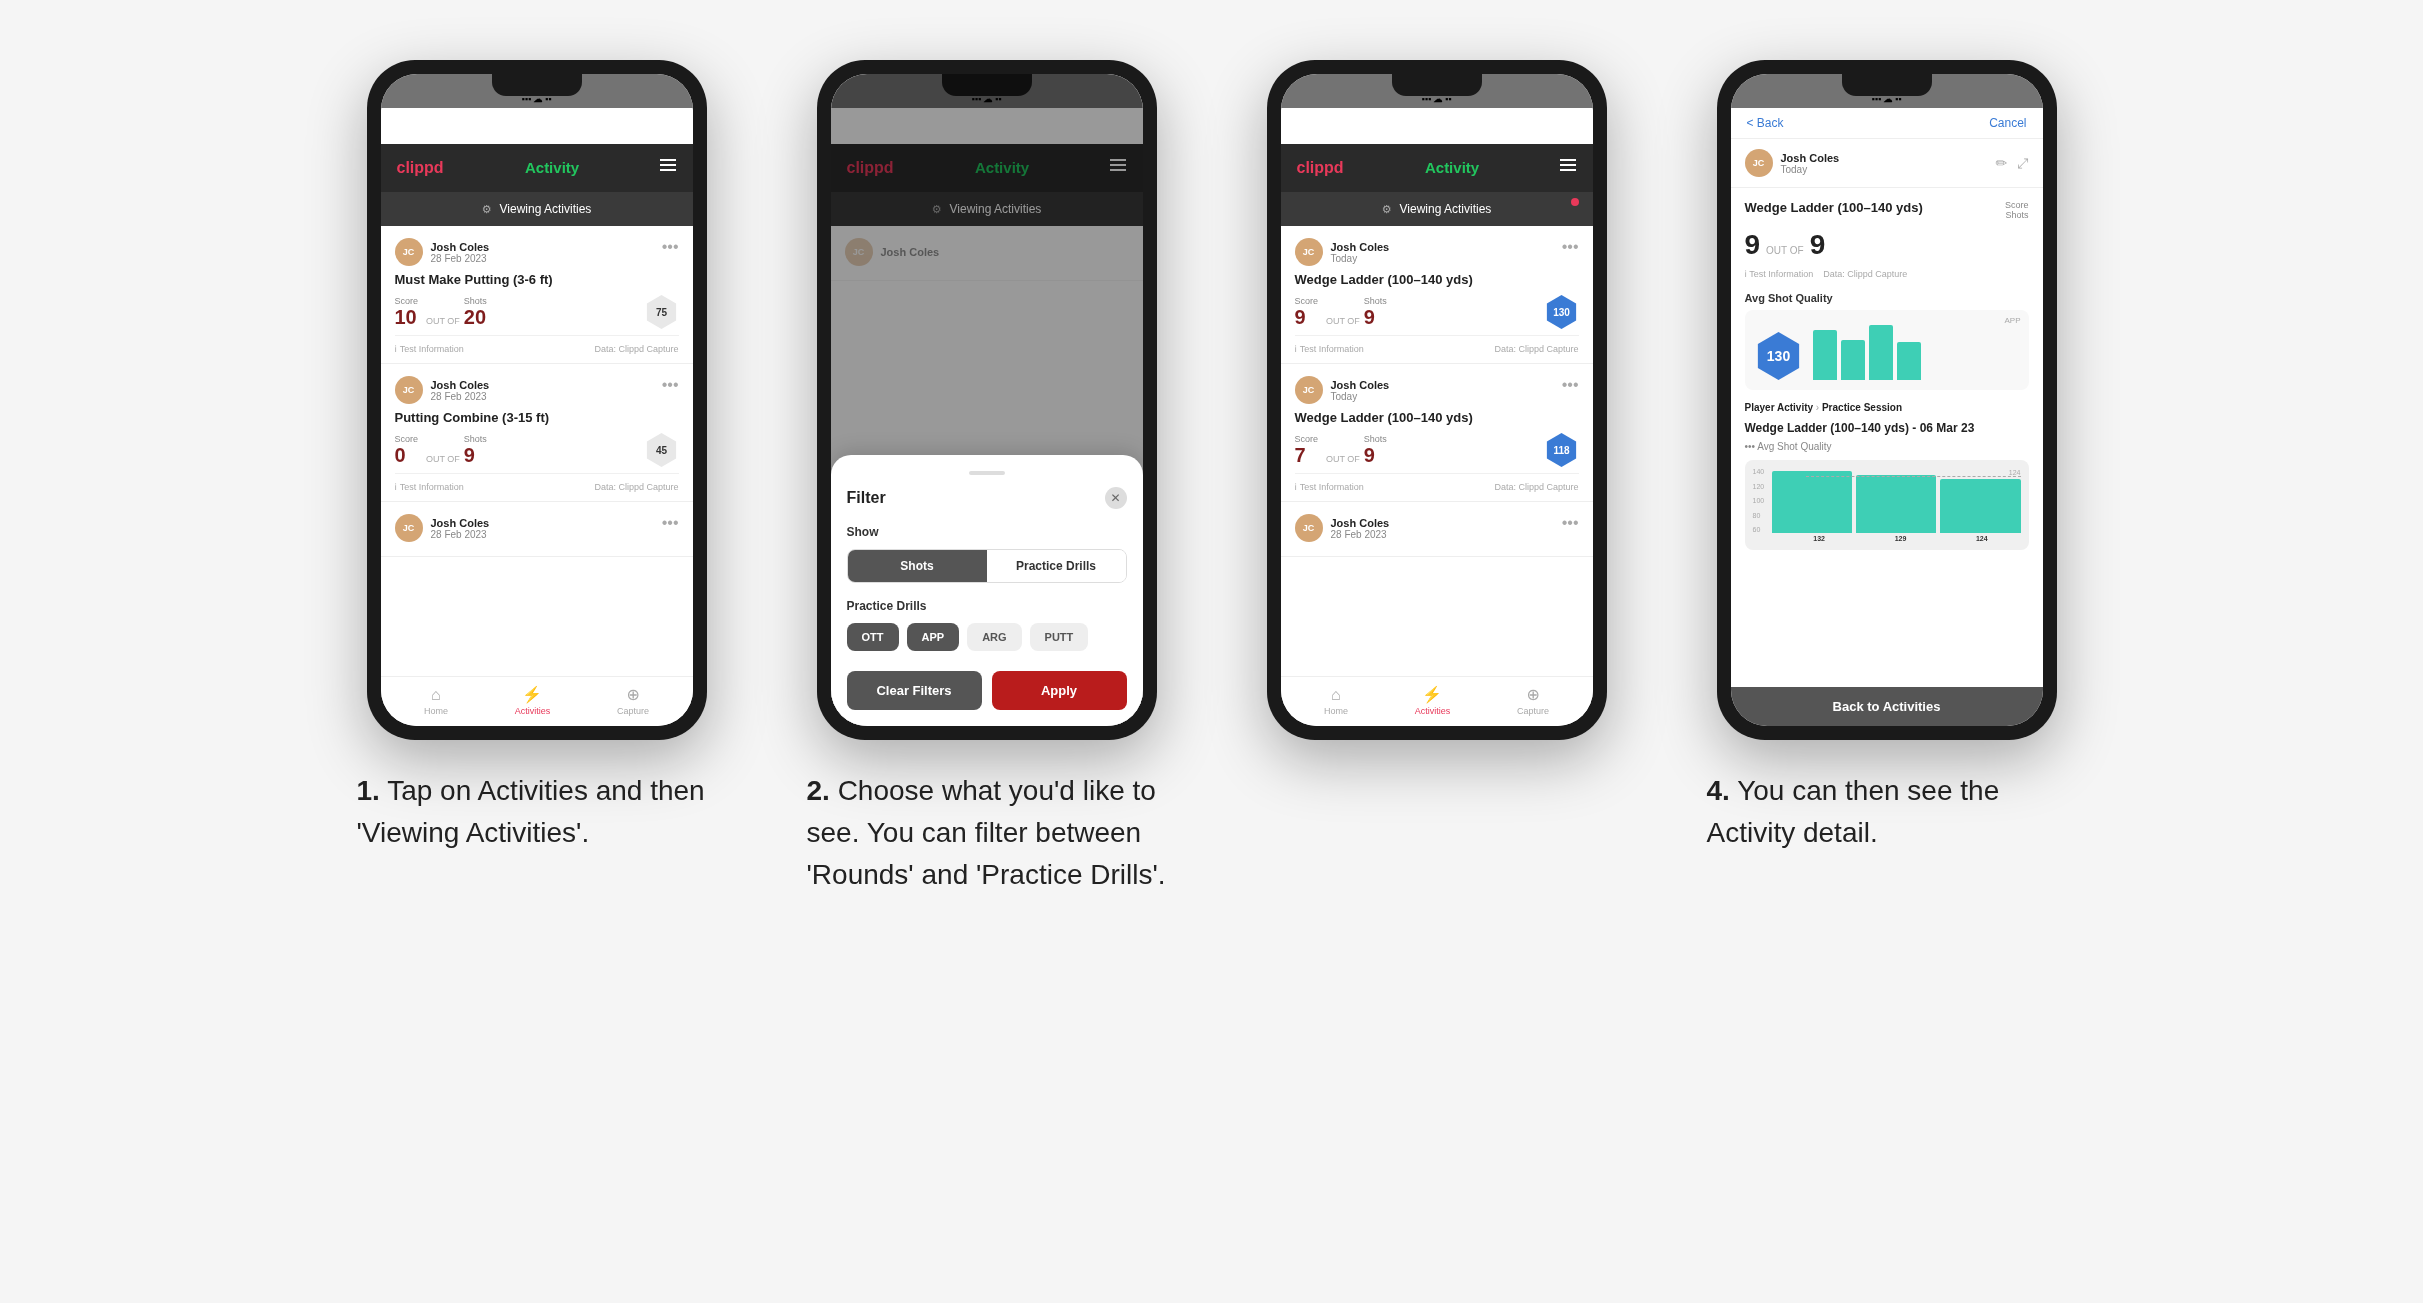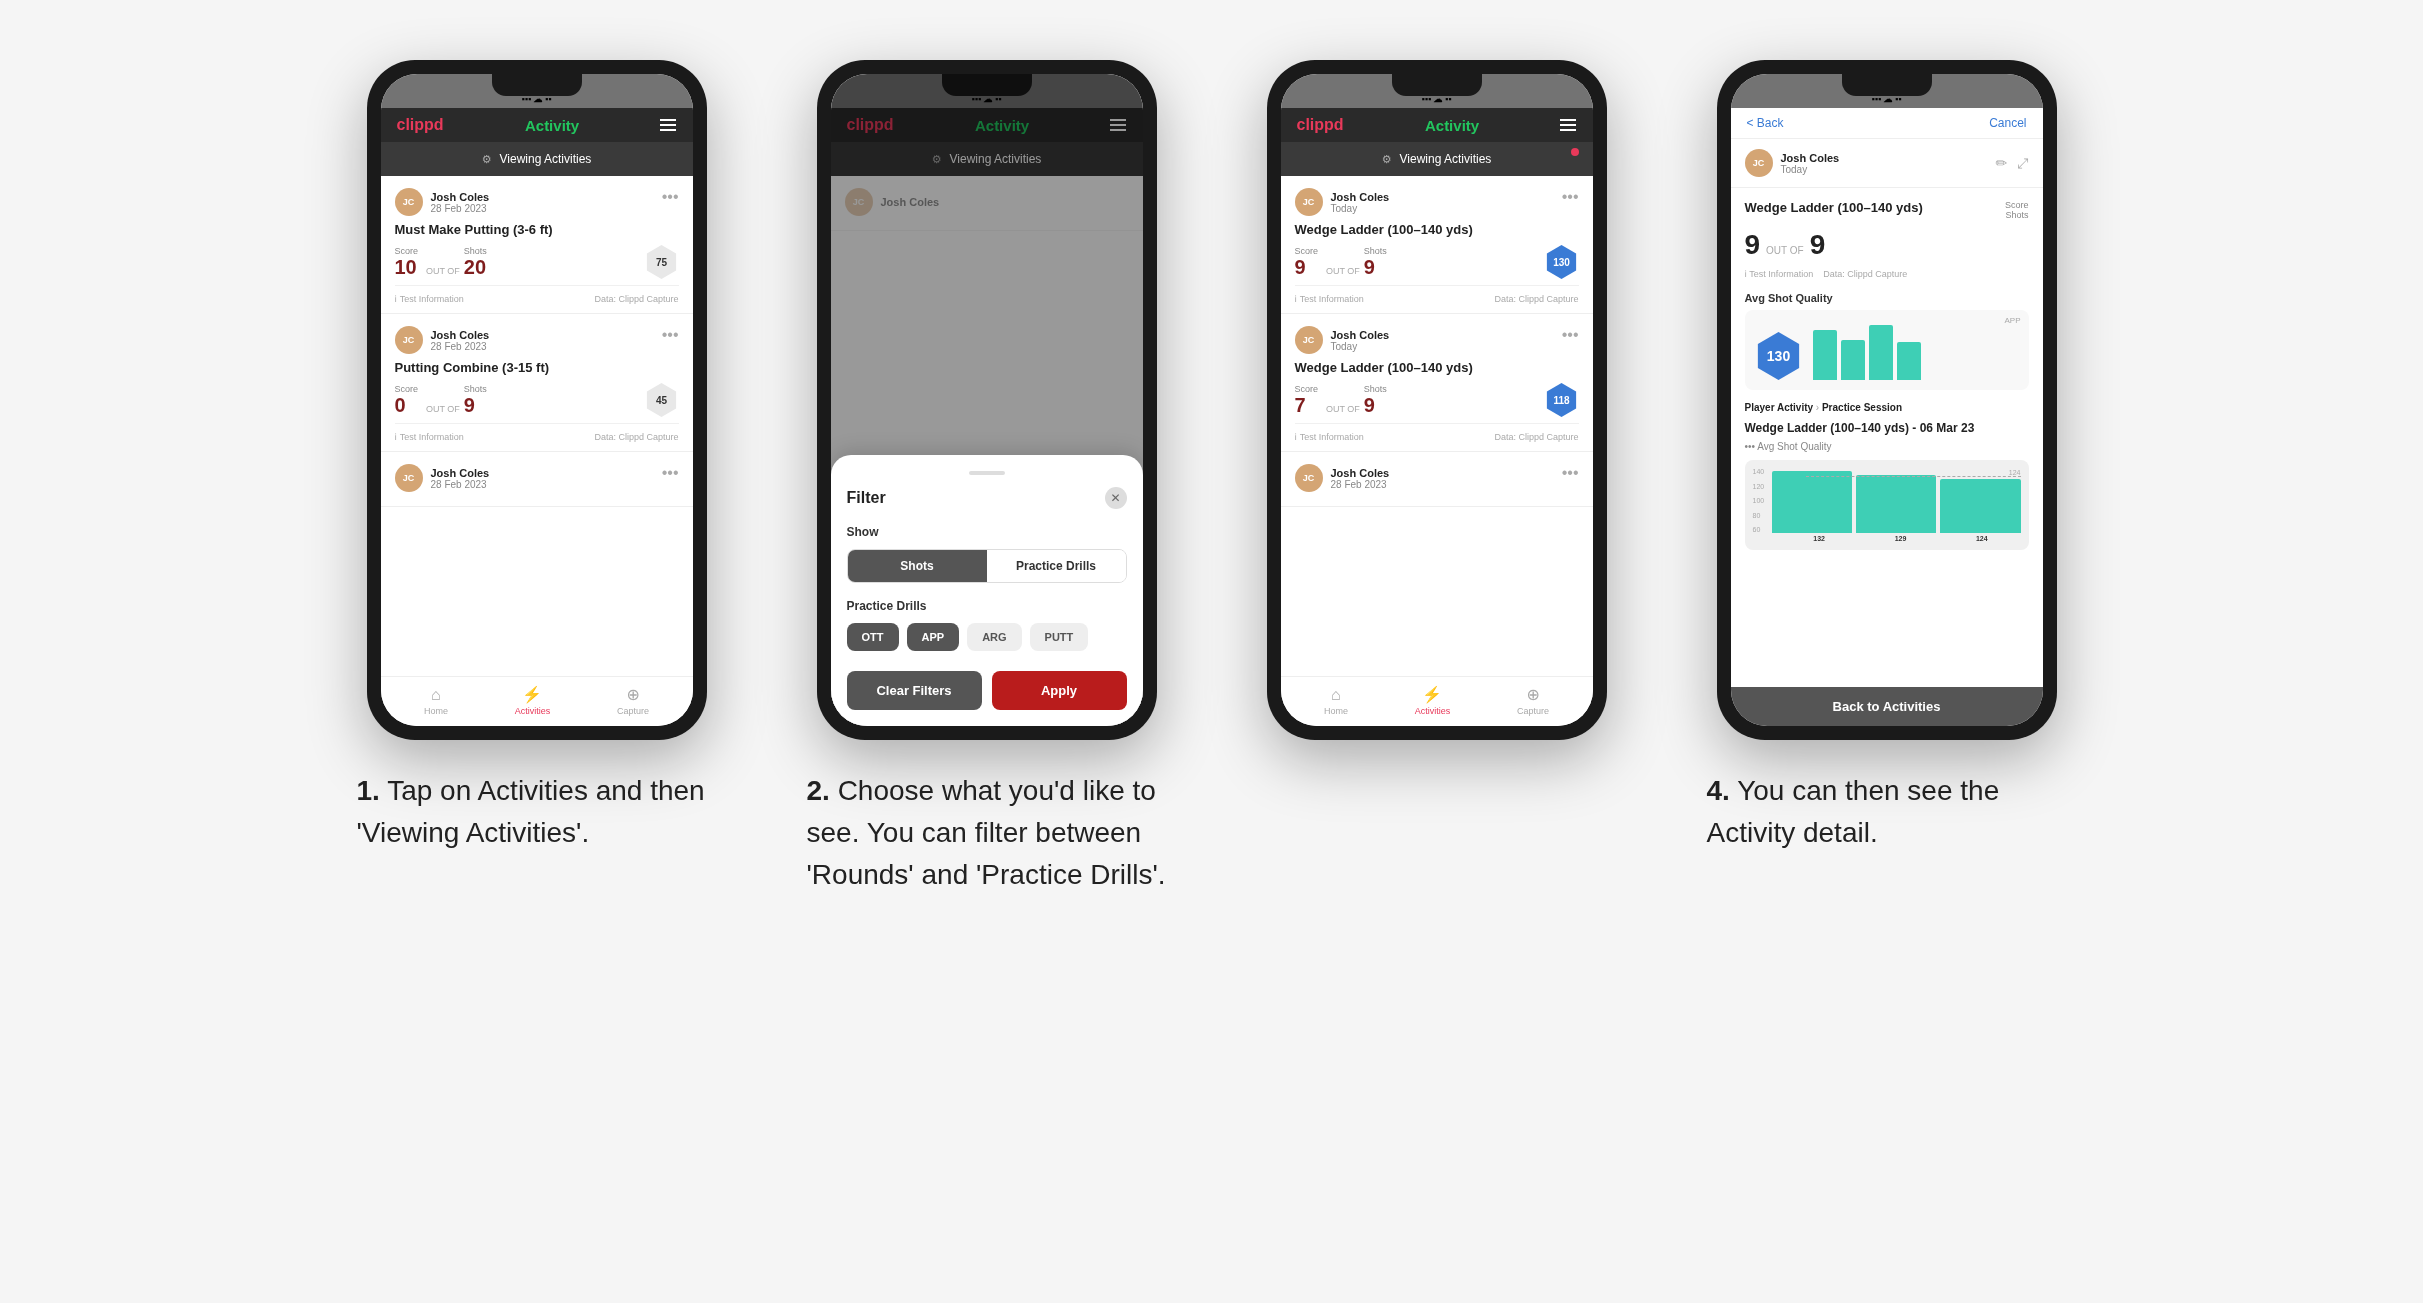--- a/index.html
+++ b/index.html
@@ -78,22 +78,23 @@
       left: 50%;
       transform: translateX(-50%);
       z-index: 10;
     }
 
     
     .app-header {
       background: #2a2a2a;
       display: flex;
       justify-content: space-between;
-      align-items: center;
-      padding: 8px 16px;
+      align-items: flex-start;
+      padding: 15px 16px;
+      margin-top: 36px;
     }
 
     .app-logo {
       color: #e8395a;
       font-size: 16px;
       font-weight: 800;
     }
 
     .app-title {
       color: #22c55e;

